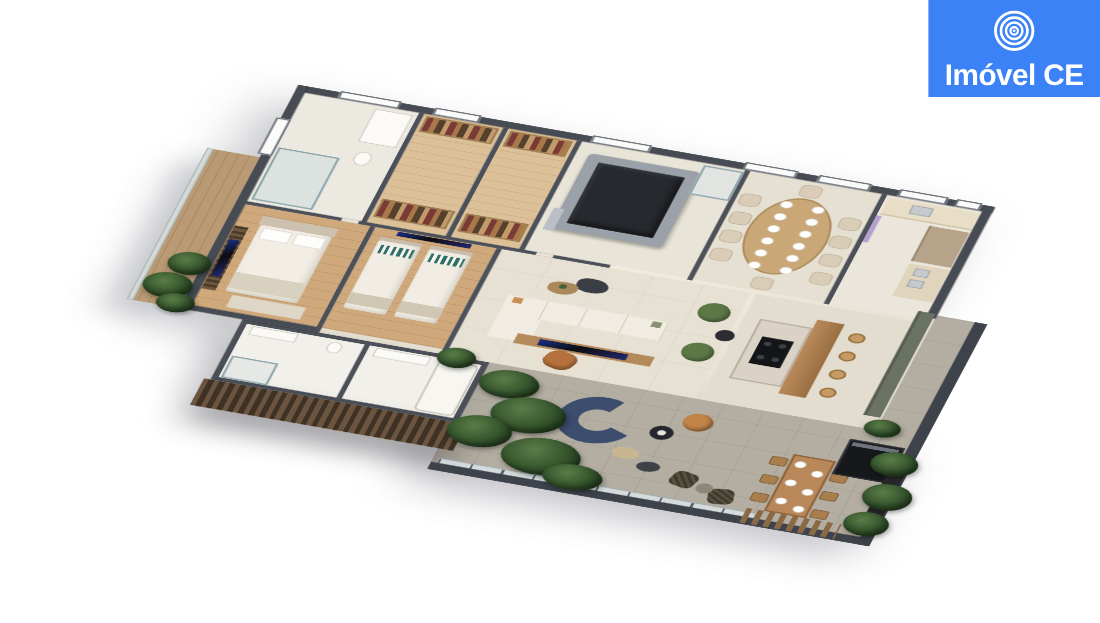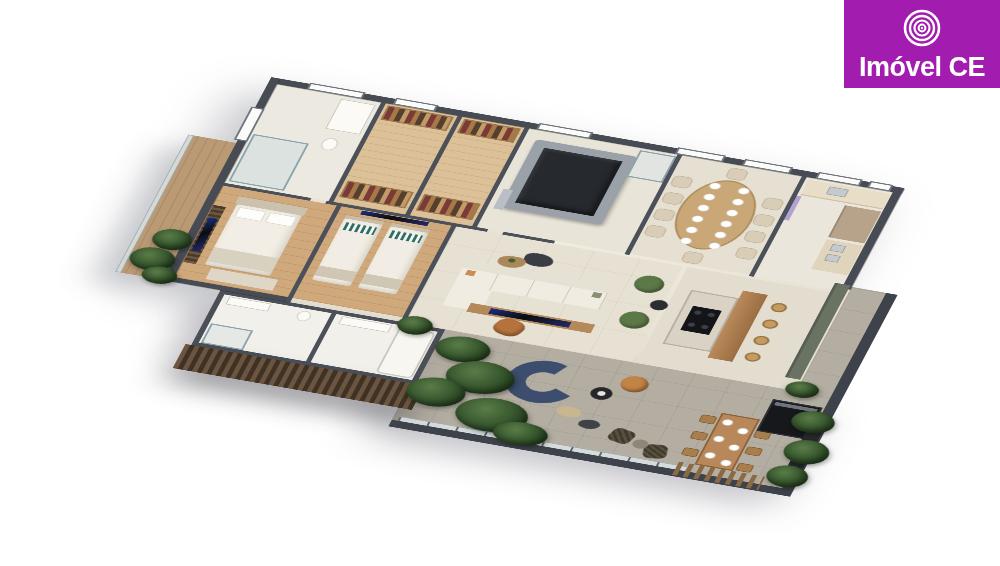--- a/index.html
+++ b/index.html
@@ -1,20 +1,20 @@
 <!DOCTYPE html>
 <html><head>
 <meta charset="utf-8">
 <style>
   html,body{margin:0;padding:0;}
   body{width:1000px;height:566px;overflow:hidden;background:#ffffff;position:relative;
        font-family:"Liberation Sans", sans-serif;}
   .a{position:absolute;}
   
-  .logo{right:0;top:0;width:156px;height:88px;background:#a21caf;display:flex;flex-direction:column;
+  .logo{right:0;top:0;width:156px;height:88px;background:#3b82f6;display:flex;flex-direction:column;
         align-items:center;justify-content:flex-start;padding-top:8px;box-sizing:border-box;}
   .logo-text{color:#fff;font-weight:bold;font-size:27px;line-height:30px;letter-spacing:-.5px;}
   
   .plan{left:125px;top:6px;width:760px;height:560px;transform:rotateX(55deg) rotateZ(17deg);}
   .base{background:radial-gradient(ellipse at 45% 40%, #f4efe4 0%, #e8e2d4 70%, #e2dccd 100%);
         box-shadow:-22px 30px 55px rgba(80,82,95,.35);}
   .stone{background:
       repeating-linear-gradient(90deg, rgba(50,50,55,.10) 0 1px, transparent 1px 38px),
       repeating-linear-gradient(0deg, rgba(50,50,55,.10) 0 1px, transparent 1px 38px),
       #b4aea2;}

